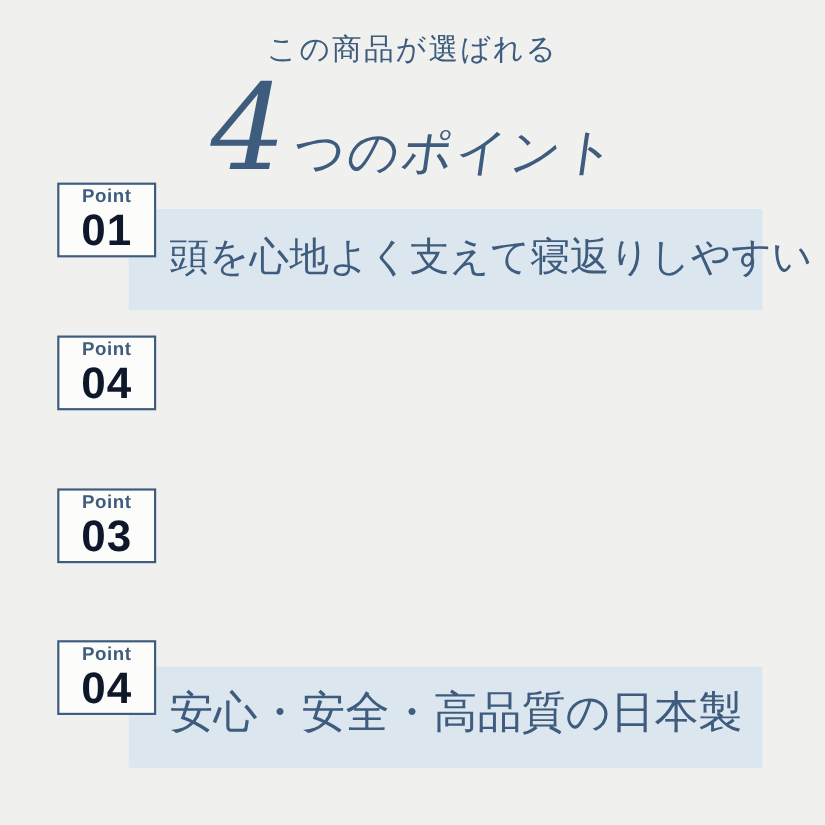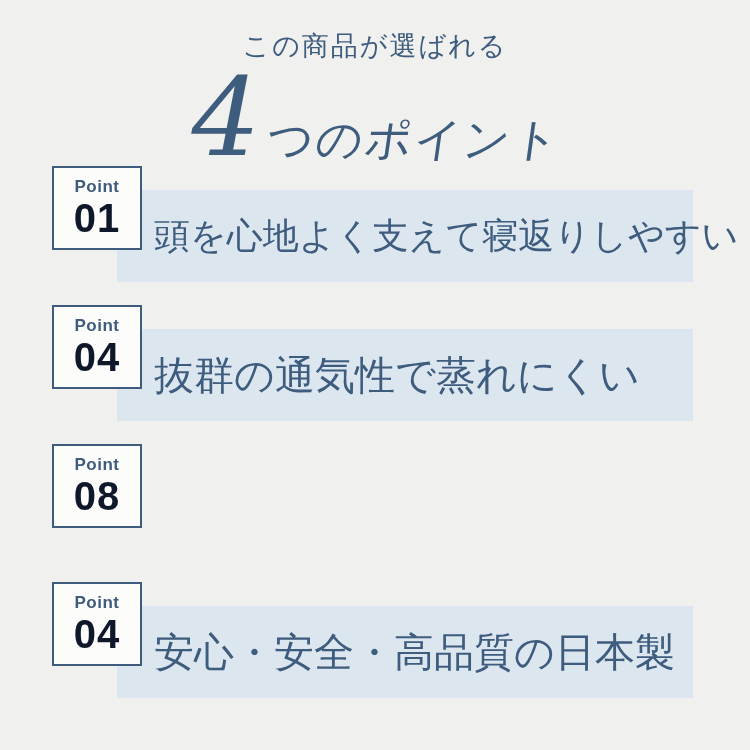--- a/index.html
+++ b/index.html
@@ -70,36 +70,37 @@
     position: absolute;
     left: 117px;
     top: 24px;
     width: 576px;
     height: 92px;
     background: #dce6ef;
     display: flex;
     align-items: center;
     box-sizing: border-box;
     padding-left: 37px;
+    font-family: Liberation Mono, monospace;
   }
   .band-text {
     font-size: 40px;
     letter-spacing: 0px;
     line-height: 1.1;
     color: #3e5c7e;
     white-space: nowrap;
   }
   .row-1 .band-text { font-size: 36px; }
 
   .badge {
     position: absolute;
     left: 52px;
     top: 0;
     width: 90px;
-    height: 84px;
+    height: 68px;
     box-sizing: border-box;
     background: #fcfcfb;
     border: 2px solid #3e5c7e;
     display: flex;
     flex-direction: column;
     align-items: center;
     justify-content: center;
     font-family: "Liberation Sans", "DejaVu Sans", sans-serif;
   }
   .badge-label {
@@ -135,33 +136,30 @@
     <div class="band">
       <span class="band-text">頭を心地よく支えて寝返りしやすい</span>
     </div>
     <div class="badge">
       <span class="badge-label">Point</span>
       <span class="badge-number">01</span>
     </div>
   </div>
 
   <div class="row row-2">
-    <div class="band">
-      <span class="band-text">抜群の通気性で蒸れにくい</span>
-    </div>
     <div class="badge">
       <span class="badge-label">Point</span>
       <span class="badge-number">04</span>
     </div>
   </div>
 
   <div class="row row-3">
     <div class="badge">
       <span class="badge-label">Point</span>
-      <span class="badge-number">08</span>
+      <span class="badge-number">03</span>
     </div>
   </div>
 
   <div class="row row-4">
     <div class="band">
       <span class="band-text">安心・安全・高品質の日本製</span>
     </div>
     <div class="badge">
       <span class="badge-label">Point</span>
       <span class="badge-number">04</span>

